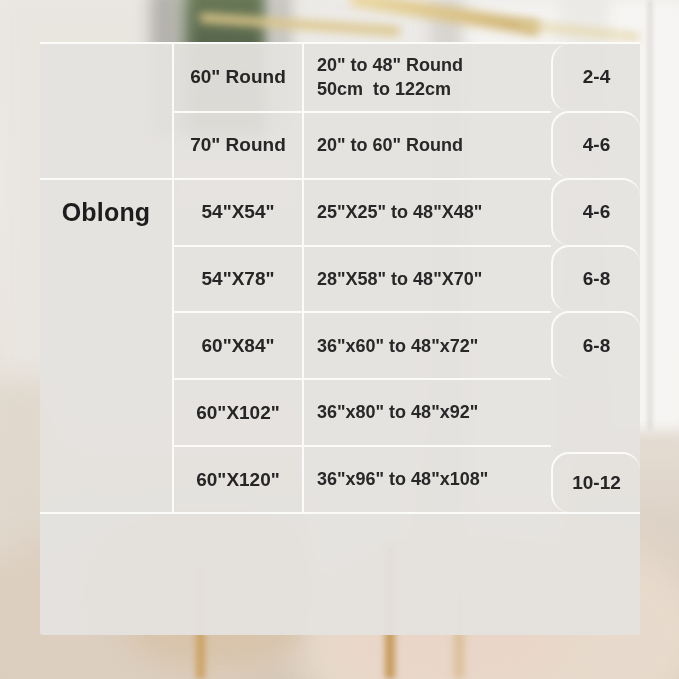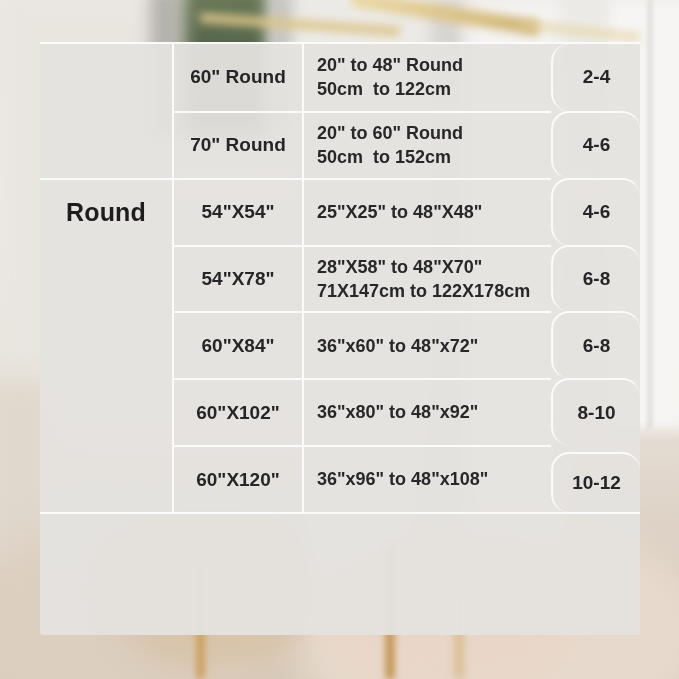--- a/index.html
+++ b/index.html
@@ -112,45 +112,42 @@
     <div class="grid" id="grid">
         <div class="cell size-cell vline" style="grid-area: 1 / 2;">60" Round</div>
         <div class="cell fits-cell vline" style="grid-area: 1 / 3;">
           <div class="fits-line">20" to 48" Round</div>
           <div class="fits-line">50cm  to 122cm</div>
         </div>
         <div class="cell seats-cell vline" style="grid-area: 1 / 4;">2-4</div>
         <div class="cell size-cell vline bt" style="grid-area: 2 / 2;">70" Round</div>
         <div class="cell fits-cell vline bt" style="grid-area: 2 / 3;">
           <div class="fits-line">20" to 60" Round</div>
-          <div class="fits-line">50cm  to 152cm</div>
         </div>
         <div class="cell seats-cell vline bt" style="grid-area: 2 / 4;">4-6</div>
-        <div class="cell shape-cell bt" style="grid-area: 3 / 1 / span 1;">Round</div>
+        <div class="cell shape-cell bt" style="grid-area: 3 / 1 / span 1;">Oblong</div>
         <div class="cell size-cell vline bt" style="grid-area: 3 / 2;">54"X54"</div>
         <div class="cell fits-cell vline bt" style="grid-area: 3 / 3;">
           <div class="fits-line">25"X25" to 48"X48"</div>
         </div>
         <div class="cell seats-cell vline bt" style="grid-area: 3 / 4;">4-6</div>
         <div class="cell size-cell vline bt" style="grid-area: 4 / 2;">54"X78"</div>
         <div class="cell fits-cell vline bt" style="grid-area: 4 / 3;">
           <div class="fits-line">28"X58" to 48"X70"</div>
-          <div class="fits-line">71X147cm to 122X178cm</div>
         </div>
         <div class="cell seats-cell vline bt" style="grid-area: 4 / 4;">6-8</div>
         <div class="cell size-cell vline bt" style="grid-area: 5 / 2;">60"X84"</div>
         <div class="cell fits-cell vline bt" style="grid-area: 5 / 3;">
           <div class="fits-line">36"x60" to 48"x72"</div>
         </div>
         <div class="cell seats-cell vline bt" style="grid-area: 5 / 4;">6-8</div>
         <div class="cell size-cell vline bt" style="grid-area: 6 / 2;">60"X102"</div>
         <div class="cell fits-cell vline bt" style="grid-area: 6 / 3;">
           <div class="fits-line">36"x80" to 48"x92"</div>
         </div>
-        <div class="cell seats-cell vline bt" style="grid-area: 6 / 4;">8-10</div>
         <div class="cell size-cell vline bt" style="grid-area: 7 / 2;">60"X120"</div>
         <div class="cell fits-cell vline bt" style="grid-area: 7 / 3;">
           <div class="fits-line">36"x96" to 48"x108"</div>
         </div>
         <div class="cell seats-cell vline bt" style="grid-area: 7 / 4; margin-top: 7px;">10-12</div>
       </div>
   </div>
 </div>
 
 </body></html>

